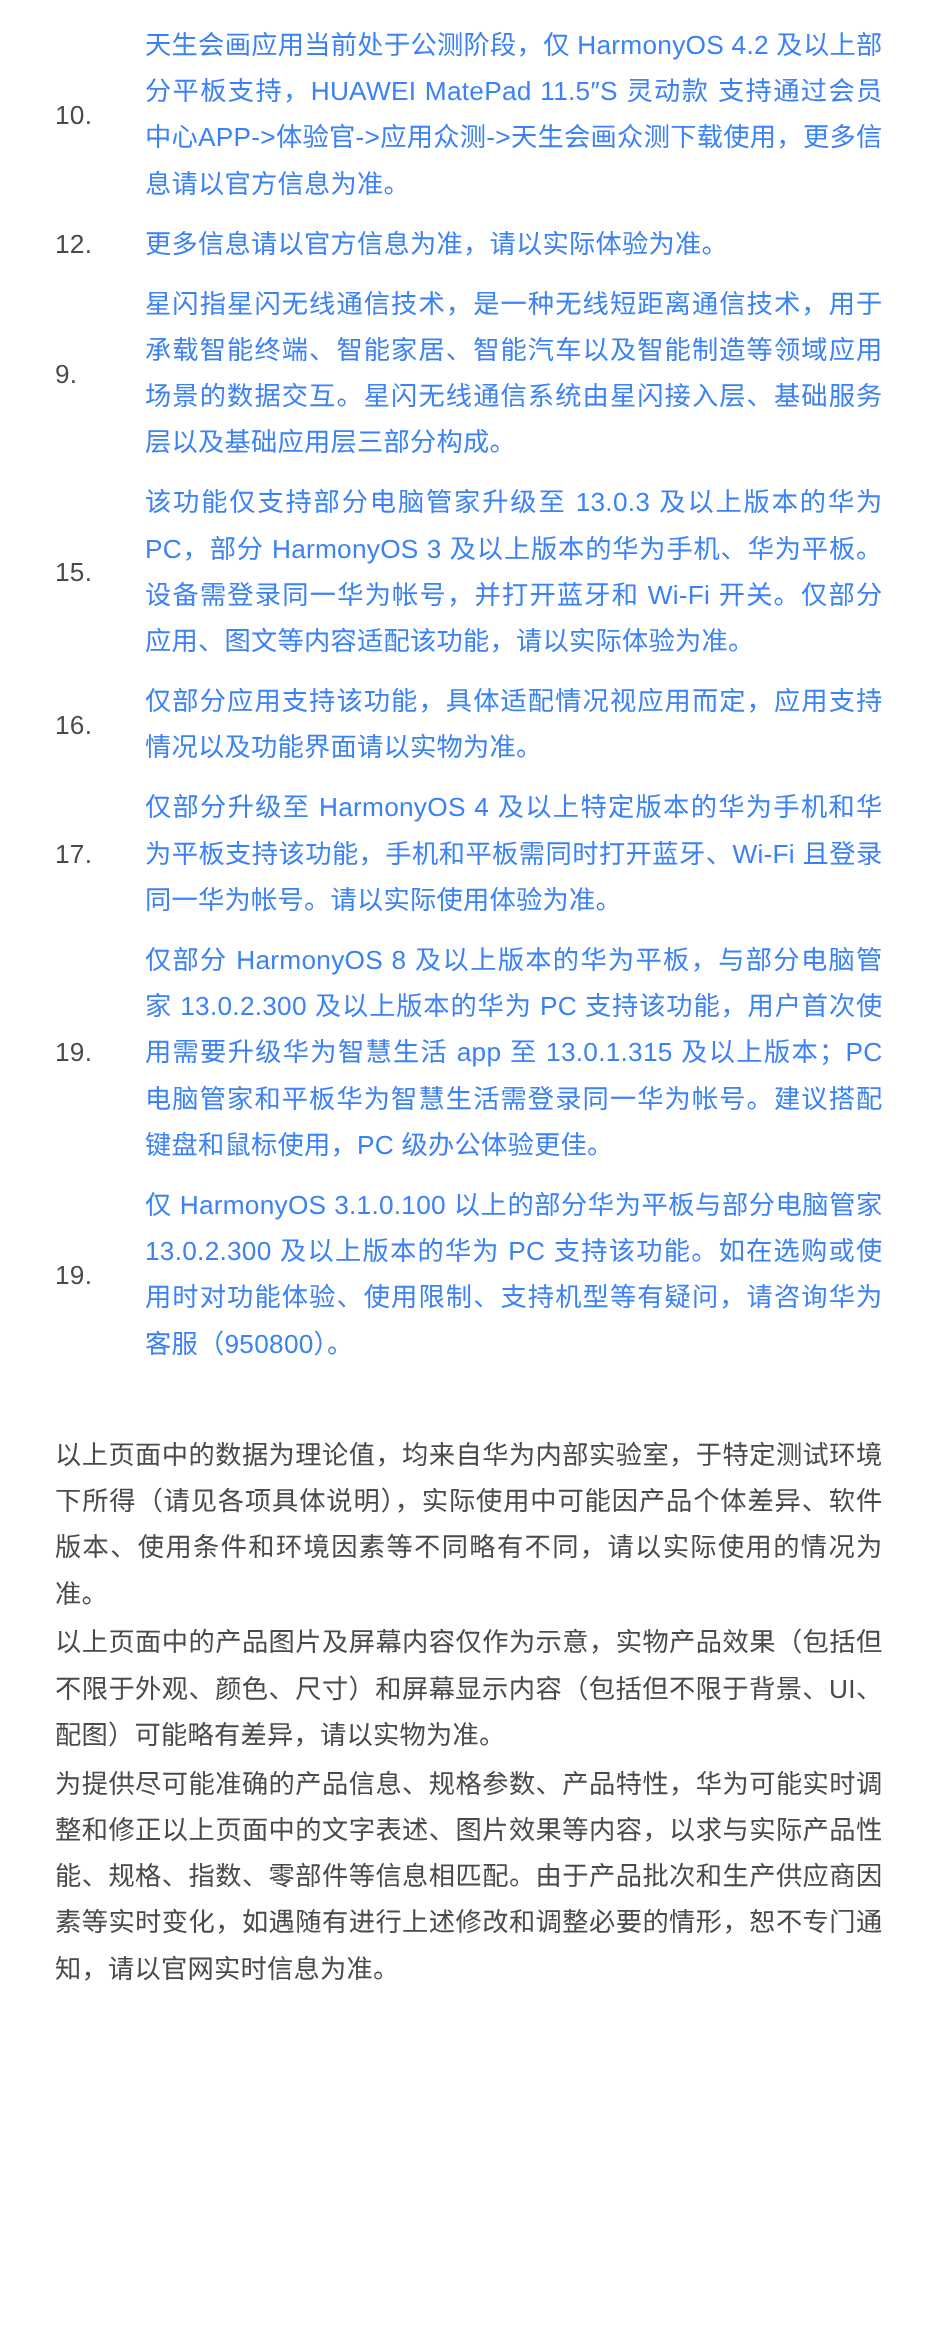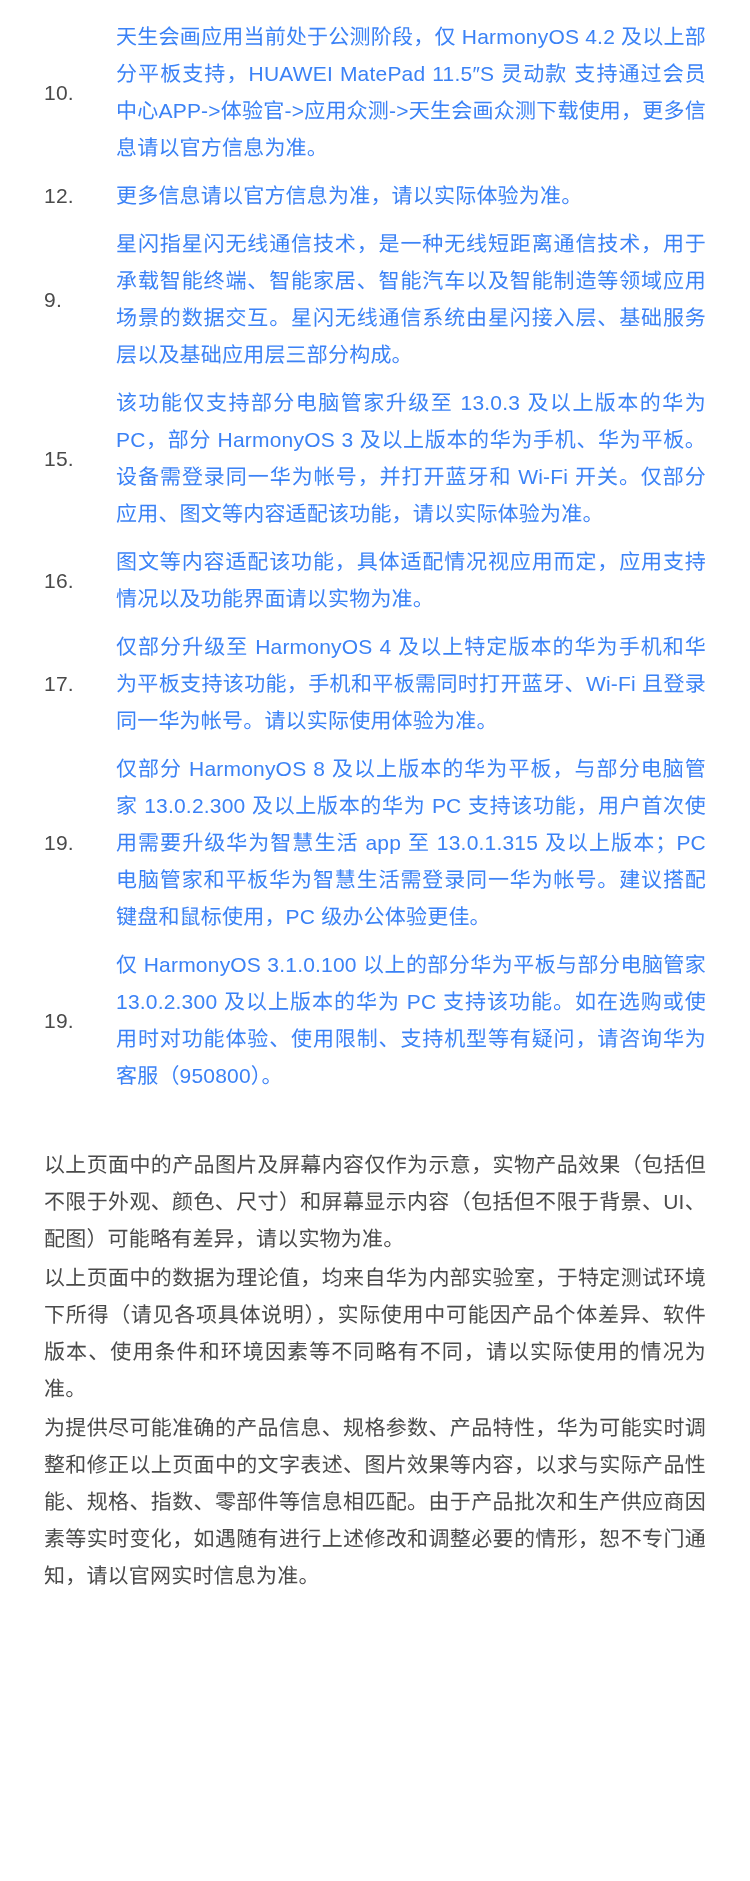--- a/index.html
+++ b/index.html
@@ -85,35 +85,35 @@
     <li class="note-item">
       <span class="note-index">9.</span>
       <span class="note-text">星闪指星闪无线通信技术，是一种无线短距离通信技术，用于承载智能终端、智能家居、智能汽车以及智能制造等领域应用场景的数据交互。星闪无线通信系统由星闪接入层、基础服务层以及基础应用层三部分构成。</span>
     </li>
     <li class="note-item">
       <span class="note-index">15.</span>
       <span class="note-text">该功能仅支持部分电脑管家升级至 13.0.3 及以上版本的华为 PC，部分 HarmonyOS 3 及以上版本的华为手机、华为平板。设备需登录同一华为帐号，并打开蓝牙和 Wi-Fi 开关。仅部分应用、图文等内容适配该功能，请以实际体验为准。</span>
     </li>
     <li class="note-item">
       <span class="note-index">16.</span>
-      <span class="note-text">图文等内容适配该功能，具体适配情况视应用而定，应用支持情况以及功能界面请以实物为准。</span>
+      <span class="note-text">仅部分应用支持该功能，具体适配情况视应用而定，应用支持情况以及功能界面请以实物为准。</span>
     </li>
     <li class="note-item">
       <span class="note-index">17.</span>
       <span class="note-text">仅部分升级至 HarmonyOS 4 及以上特定版本的华为手机和华为平板支持该功能，手机和平板需同时打开蓝牙、Wi-Fi 且登录同一华为帐号。请以实际使用体验为准。</span>
     </li>
     <li class="note-item">
       <span class="note-index">19.</span>
       <span class="note-text">仅部分 HarmonyOS 8 及以上版本的华为平板，与部分电脑管家 13.0.2.300 及以上版本的华为 PC 支持该功能，用户首次使用需要升级华为智慧生活 app 至 13.0.1.315 及以上版本；PC 电脑管家和平板华为智慧生活需登录同一华为帐号。建议搭配键盘和鼠标使用，PC 级办公体验更佳。</span>
     </li>
     <li class="note-item">
       <span class="note-index">19.</span>
       <span class="note-text">仅 HarmonyOS 3.1.0.100 以上的部分华为平板与部分电脑管家 13.0.2.300 及以上版本的华为 PC 支持该功能。如在选购或使用时对功能体验、使用限制、支持机型等有疑问，请咨询华为客服（950800）。</span>
     </li>
   </ol>
 
   <div class="general-block">
+    <p class="general-para">以上页面中的数据为理论值，均来自华为内部实验室，于特定测试环境下所得（请见各项具体说明），实际使用中可能因产品个体差异、软件版本、使用条件和环境因素等不同略有不同，请以实际使用的情况为准。</p>
     <p class="general-para">以上页面中的产品图片及屏幕内容仅作为示意，实物产品效果（包括但不限于外观、颜色、尺寸）和屏幕显示内容（包括但不限于背景、UI、配图）可能略有差异，请以实物为准。</p>
-    <p class="general-para">以上页面中的数据为理论值，均来自华为内部实验室，于特定测试环境下所得（请见各项具体说明），实际使用中可能因产品个体差异、软件版本、使用条件和环境因素等不同略有不同，请以实际使用的情况为准。</p>
     <p class="general-para">为提供尽可能准确的产品信息、规格参数、产品特性，华为可能实时调整和修正以上页面中的文字表述、图片效果等内容，以求与实际产品性能、规格、指数、零部件等信息相匹配。由于产品批次和生产供应商因素等实时变化，如遇随有进行上述修改和调整必要的情形，恕不专门通知，请以官网实时信息为准。</p>
   </div>
 
 </div>
 
 </body></html>

